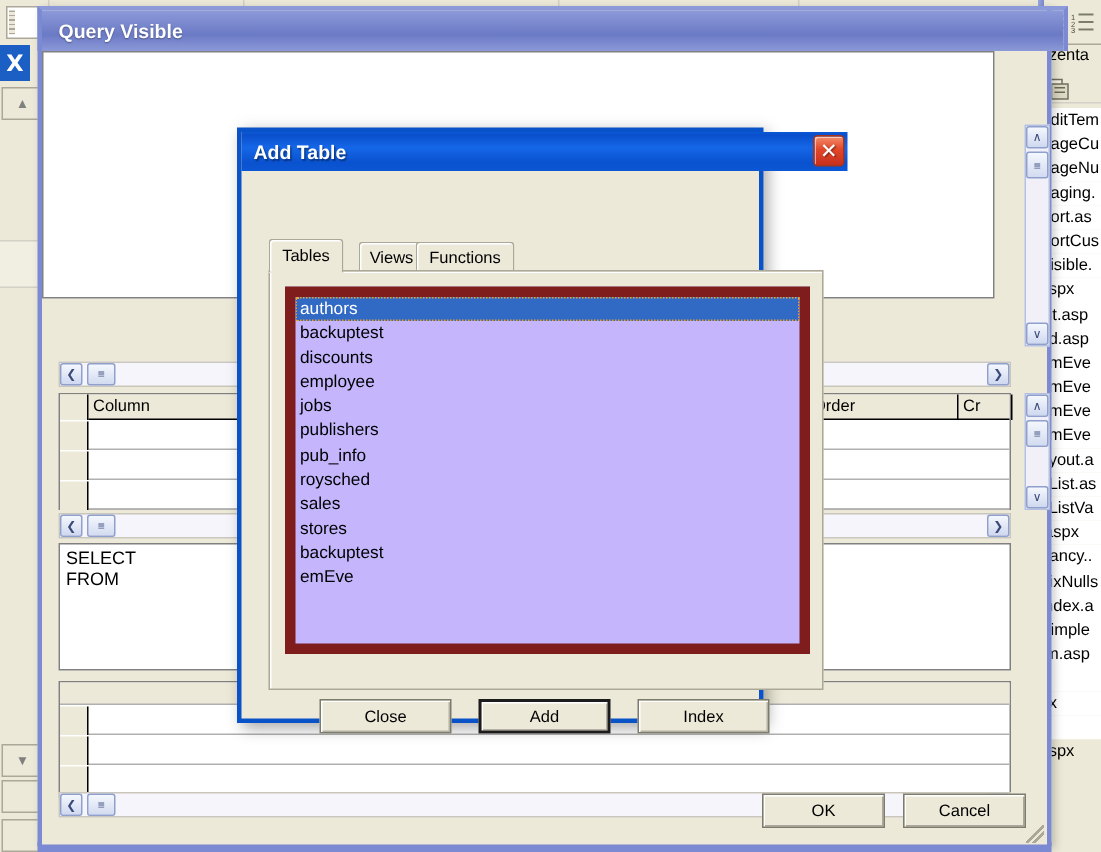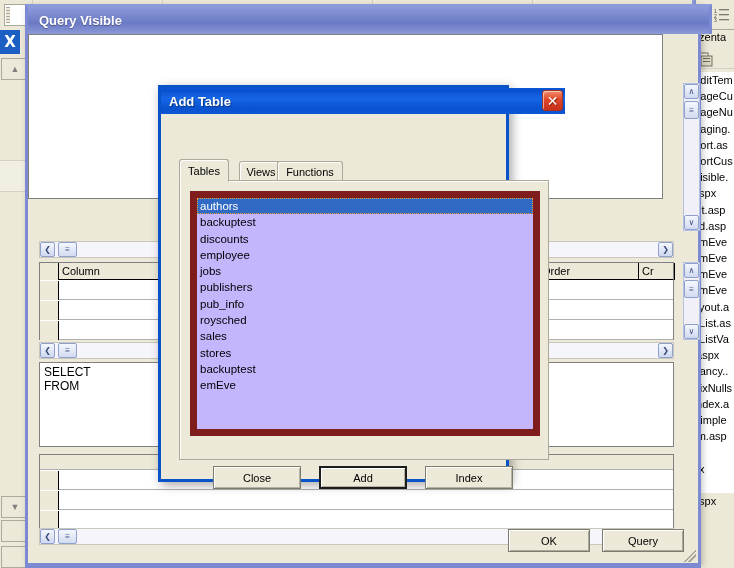--- a/index.html
+++ b/index.html
@@ -377,21 +377,21 @@
           </div>
       </div>
       <div class="hsb" style="left:11px;top:494px;width:635px;">
         <div class="btn" style="left:0;">❮</div>
         <div class="thumb">≡</div>
         <div class="btn" style="right:0;">❯</div>
       </div>
 
       <div class="qb-buttons">
         <div class="btn3d plain">OK</div>
-        <div class="btn3d plain">Query</div>
+        <div class="btn3d plain">Cancel</div>
       </div>
       <div class="resize-grip"></div>
     </div>
   </div>
 
   <div class="dlg">
     <div class="dlg-title">
       <span>Add Table</span>
       <div class="dlg-close">✕</div>
     </div>

